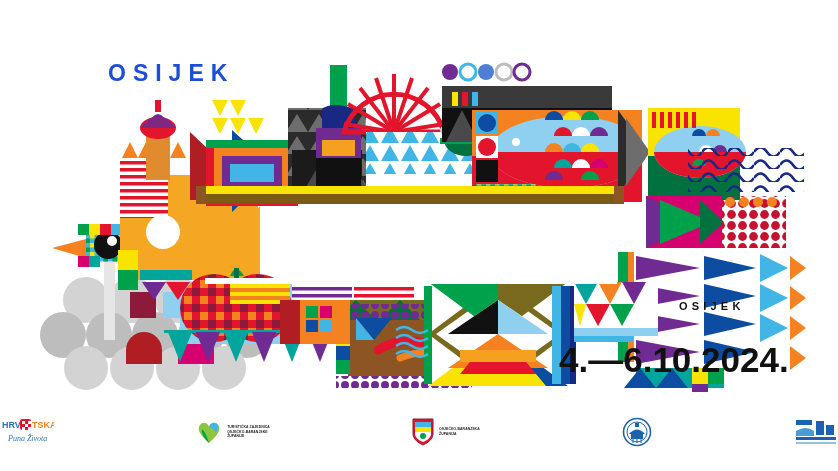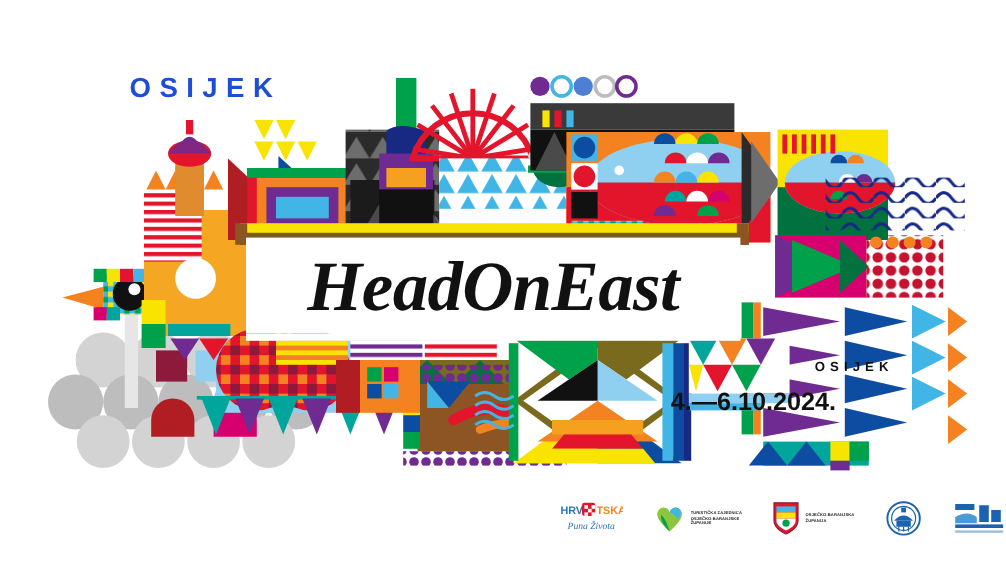--- a/index.html
+++ b/index.html
@@ -33,29 +33,29 @@
     font-style:italic;font-weight:bold;
     font-size:59px;color:#111111;letter-spacing:-0.5px;
     white-space:nowrap;
   }
   .country{
     position:absolute;left:679px;top:300px;
     font-size:11px;font-weight:bold;letter-spacing:4.2px;
     color:#111111;
   }
   .dates{
-    position:absolute;left:559px;top:324px;
-    font-size:21px;font-weight:bold;letter-spacing:0px;
+    position:absolute;left:559px;top:340px;
+    font-size:35px;font-weight:bold;letter-spacing:0px;
     color:#111111;white-space:nowrap;
   }
 
   
   .sponsors{
     position:absolute;left:0;top:408px;width:838px;height:48px;
-    display:flex;align-items:center;justify-content:flex-end;gap:26px;
+    display:flex;align-items:center;justify-content:space-between;gap:26px;
   }
   .logo{display:flex;align-items:center;gap:5px;height:40px;}
   .logo-text{
     font-size:3.4px;line-height:1.45;font-weight:bold;color:#222;
     letter-spacing:.1px;text-transform:uppercase;white-space:pre-line;
   }
 </style>
 </head>
 <body>
 
@@ -518,23 +518,20 @@
         <path d="M356 318 L392 318 L374 340 Z" fill="#0d4da1"></path>
         <path d="M356 318 L374 340 L356 340 Z" fill="#41b6e6"></path>
       </g>
 
     </g>
   </svg>
   </div>
 
   <div class="kicker">OSIJEK</div>
 
-  <div class="title-band">
-    <div class="title">HeadOnEast</div>
-  </div>
 
   <div class="country">OSIJEK</div>
   <div class="dates">4.—6.10.2024.</div>
 
   <div class="sponsors">
 
     <div class="logo">
       <svg width="54" height="34" viewBox="0 0 54 34">
         <text x="2" y="13" font-family="Liberation Sans, sans-serif" font-size="9" font-weight="bold" fill="#2e74b5">HRV</text>
         <rect x="20" y="4" width="11" height="11" rx="2" fill="#e3152c"></rect>

